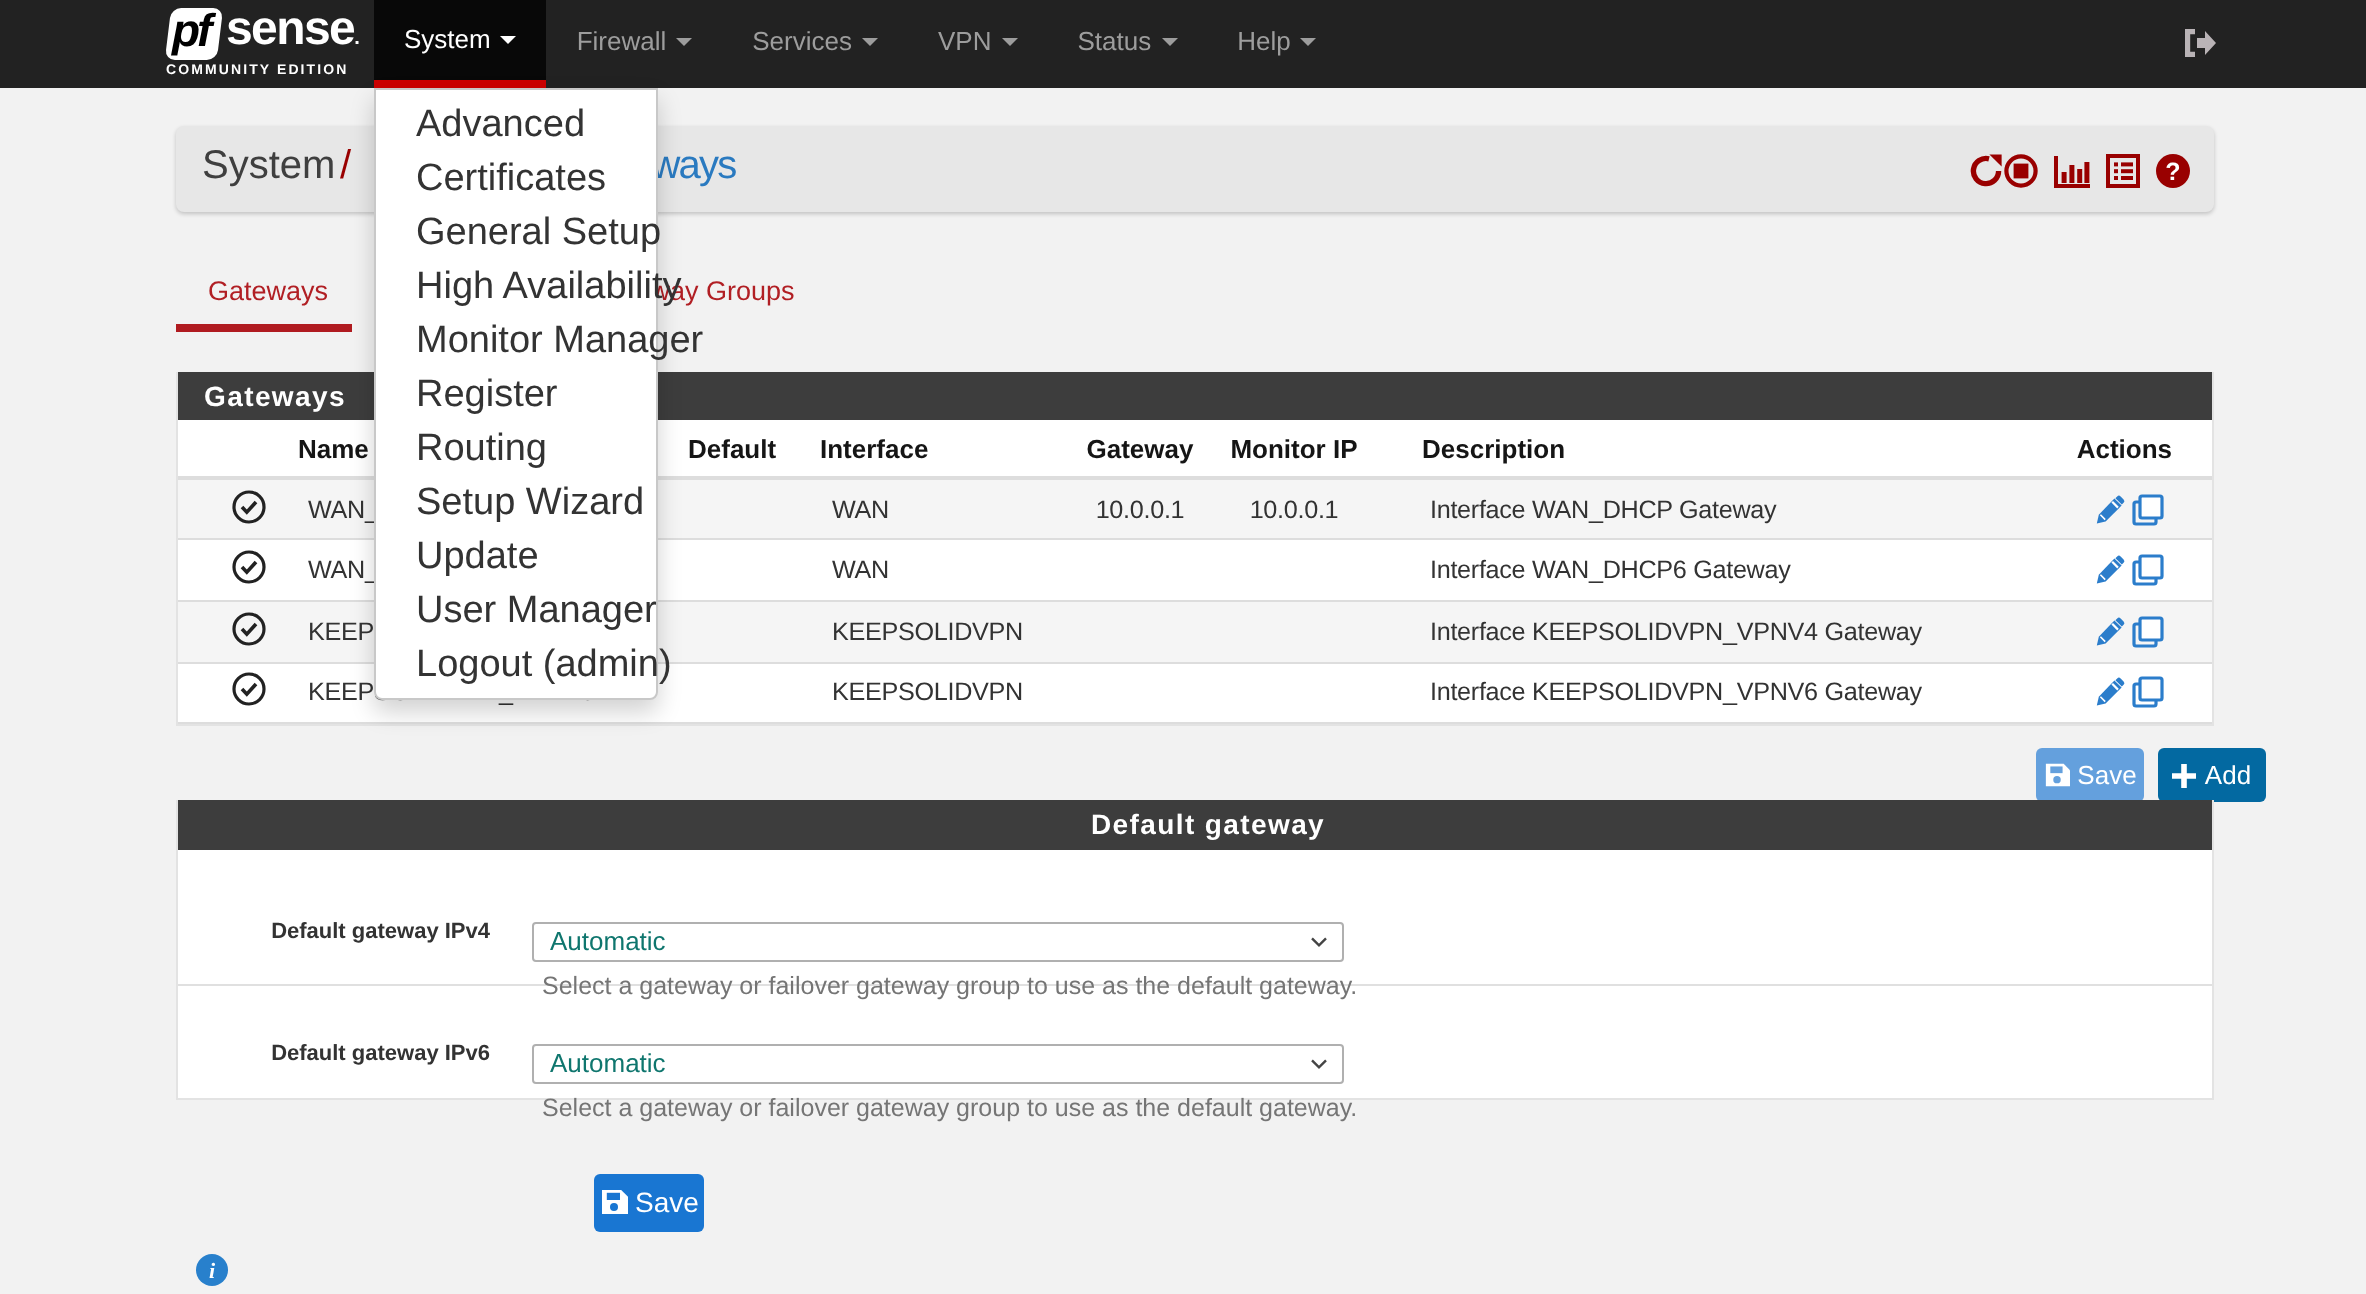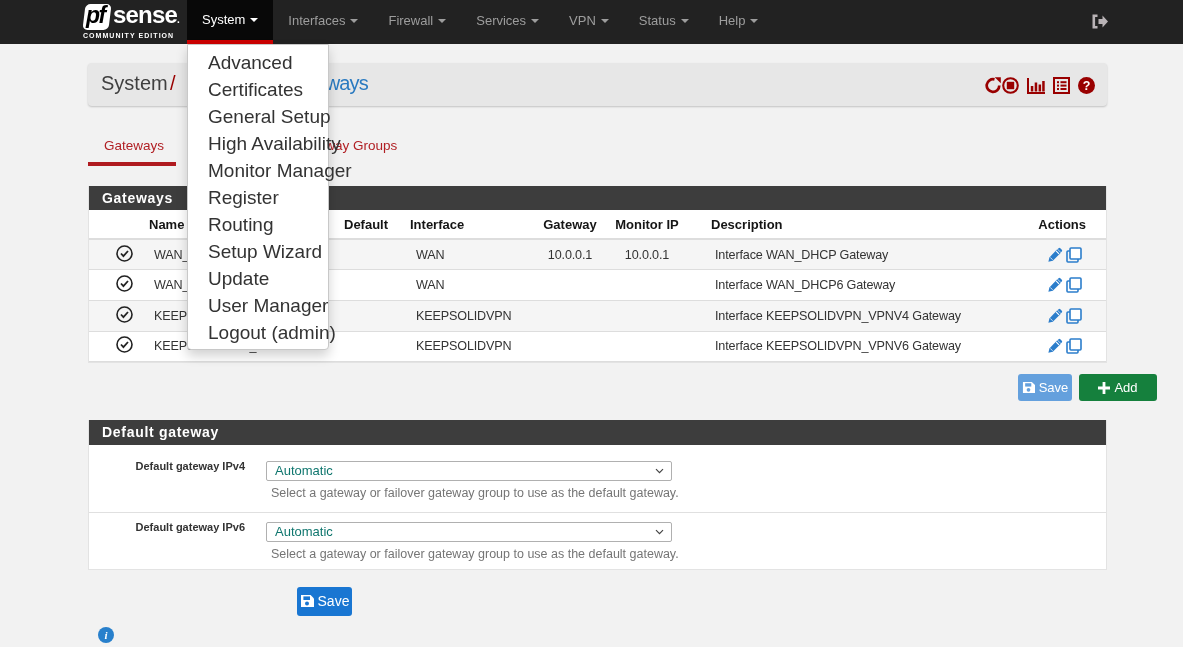--- a/index.html
+++ b/index.html
@@ -60,21 +60,20 @@
 
 <div class="navbar">
   <div class="logo">
     <div class="pfbox"></div>
     <div class="pftxt">pf</div>
     <div class="sense">sense<span style="font-size:10px;">.</span></div>
     <div class="commed">COMMUNITY EDITION</div>
   </div>
   <ul class="nav-ul">
     <li class="active">System<span class="caret"></span></li>
-    <li>Interfaces<span class="caret"></span></li>
     <li>Firewall<span class="caret"></span></li>
     <li>Services<span class="caret"></span></li>
     <li>VPN<span class="caret"></span></li>
     <li>Status<span class="caret"></span></li>
     <li>Help<span class="caret"></span></li>
   </ul>
   <svg class="logout" width="18" height="17" viewBox="0 0 18 17">
     <path d="M1.5 1.5 h5 v2.6 h-2.4 v8.8 h2.4 v2.6 h-5 z" fill="#b9b3b6"></path>
     <path d="M7.5 6 h4 V2.5 L17 8.5 l-5.5 6 V11 h-4 z" fill="#b9b3b6"></path>
   </svg>
@@ -245,27 +244,27 @@
     </table>
 </div>
 
 <div class="btn" style="left:992px; top:374px; width:54px; background:#64a0dd;">
   <svg width="13" height="13" viewBox="0 0 14 14">
       <path d="M1 1 h9.6 l3.4 3.4 V13 H1 z" fill="#fff"></path>
       <rect x="3.4" y="2.4" width="6.6" height="3.6" fill="#64a0dd"></rect>
       <circle cx="7" cy="9.5" r="2" fill="#64a0dd"></circle>
     </svg>Save
 </div>
-<div class="btn" style="left:1053px; top:374px; width:78px; background:#15803d;">
+<div class="btn" style="left:1053px; top:374px; width:54px; background:#0369a1;">
   <svg width="12" height="12" viewBox="0 0 12 12">
       <path d="M4.6 0 h2.8 v4.6 H12 v2.8 H7.4 V12 H4.6 V7.4 H0 V4.6 h4.6 z" fill="#fff"></path>
     </svg>Add
 </div>
 
-<div class="panel" style="top:420px; height:150px;">
+<div class="panel" style="top:400px; height:150px;text-align:center;">
   <div class="phead" style="height:25px; line-height:25px;">Default gateway</div>
   <div style="position:absolute; left:0; top:92px; width:100%; height:1px; background:#e0e0e0;"></div>
 </div>
 <div class="flabel" style="top:460px;">Default gateway IPv4</div>
 <div class="fselect" style="top:461px;">Automatic<svg width="9" height="6" viewBox="0 0 9 6">
       <path d="M1 1.2 l3.5 3.5 l3.5 -3.5" fill="none" stroke="#444" stroke-width="1.2"></path>
     </svg></div>
 <div class="fhelp" style="top:486px;">Select a gateway or failover gateway group to use as the default gateway.</div>
 <div class="flabel" style="top:521px;">Default gateway IPv6</div>
 <div class="fselect" style="top:522px;">Automatic<svg width="9" height="6" viewBox="0 0 9 6">

